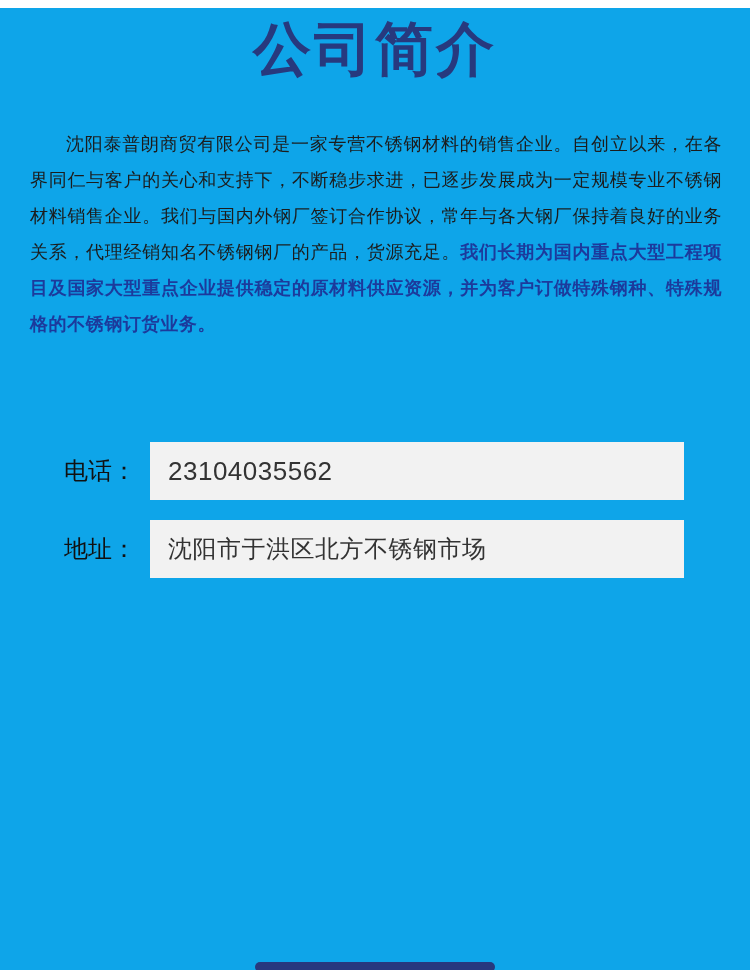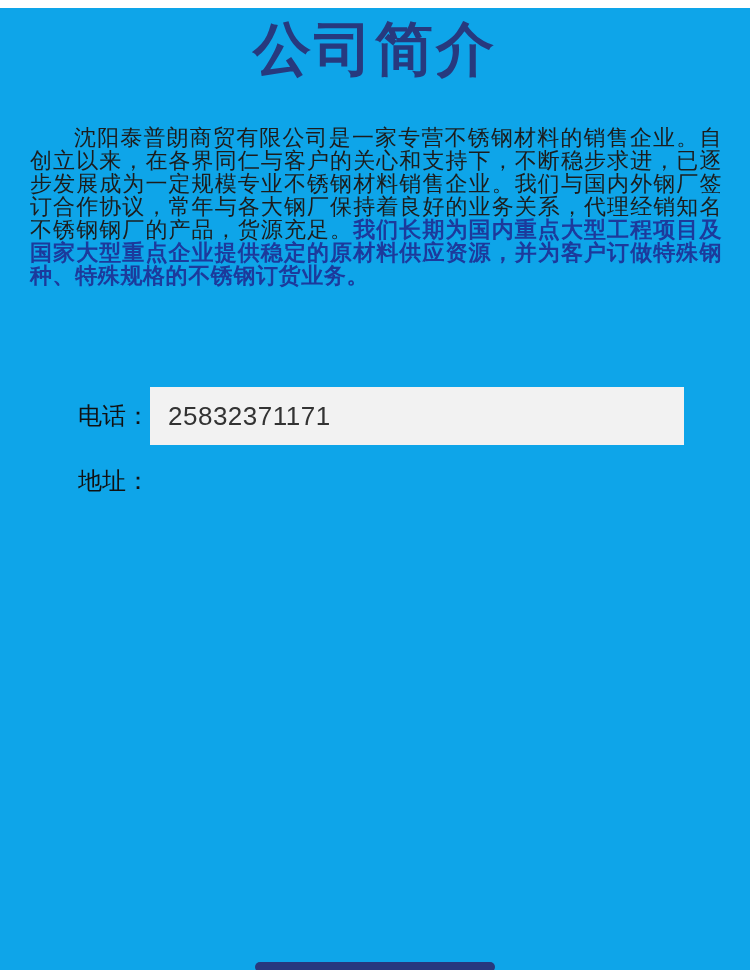--- a/index.html
+++ b/index.html
@@ -19,34 +19,33 @@
     font-size:58px;
     line-height:74px;
     font-weight:800;
     color:#27397E;
     letter-spacing:3px;
   }
   .content {
     margin:40px 28px 0 30px;
   }
   .content p {
-    font-size:22px;
-    line-height:23px;
+    font-size:18px;
+    line-height:36px;
     letter-spacing:0.6px;
     text-indent:2em;
     text-align:justify;
     color:#1C1C1C;
   }
   .highlight {
     color:#1C3A9C;
     font-weight:700;
   }
   .contact {
     margin-top:100px;
-    text-align:right;
   }
   .contact-row {
     display:flex;
     align-items:center;
     margin-left:64px;
     margin-bottom:20px;
   }
   .contact-label {
     width:86px;
     font-size:24px;
@@ -85,25 +84,28 @@
 
   <div class="content">
     <p><span>沈阳泰普朗商贸有限公司是一家专营不锈钢材料的销售企业。自创立以来，在各界同仁与客户的关心和支持下，不断稳步求进，已逐步发展成为一定规模专业不锈钢材料销售企业。我们与国内外钢厂签订合作协议，常年与各大钢厂保持着良好的业务关系，代理经销知名不锈钢钢厂的产品，货源充足。</span><span class="highlight">我们长期为国内重点大型工程项目及国家大型重点企业提供稳定的原材料供应资源，并为客户订做特殊钢种、特殊规格的不锈钢订货业务。</span></p>
   </div>
 
   <div class="contact">
 
     <div class="contact-row">
       <span class="contact-label">电话：</span>
       <div class="contact-value">
-        <span class="phone-value-text">25832371171</span>
+        <span class="phone-value-text">23104035562</span>
       </div>
     </div>
 
     <div class="contact-row">
       <span class="contact-label">地址：</span>
+      <div class="contact-value">
+        <span>沈阳市于洪区北方不锈钢市场</span>
+      </div>
     </div>
 
   </div>
 
   <div class="home-indicator"></div>
 
 </div>
 
 </body></html>

